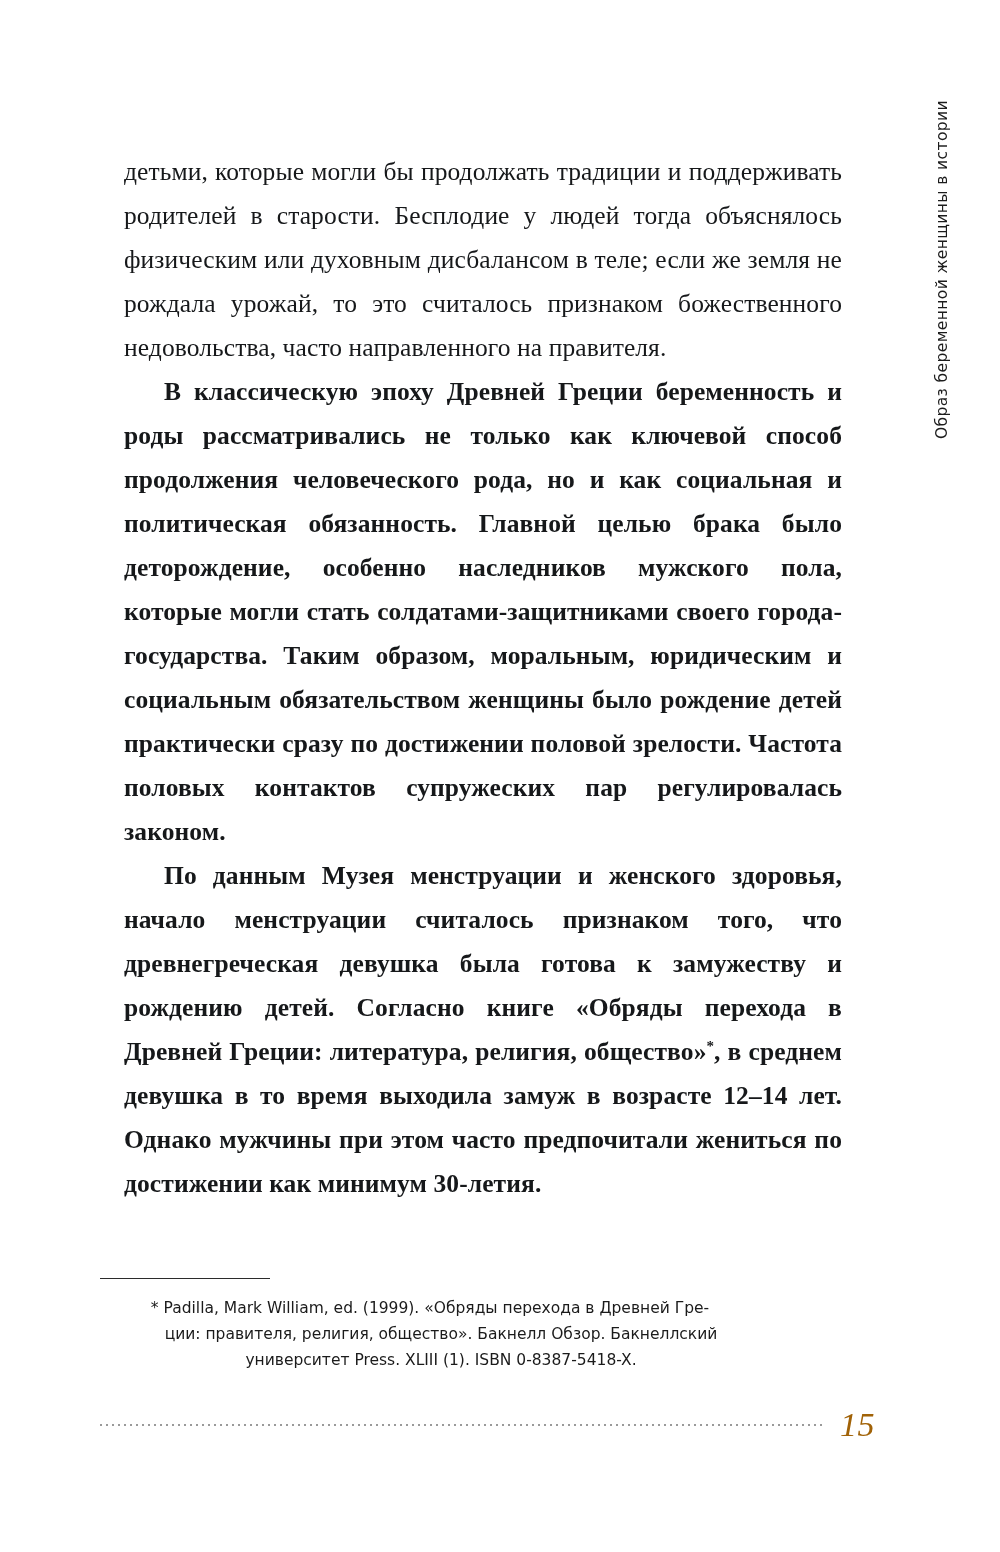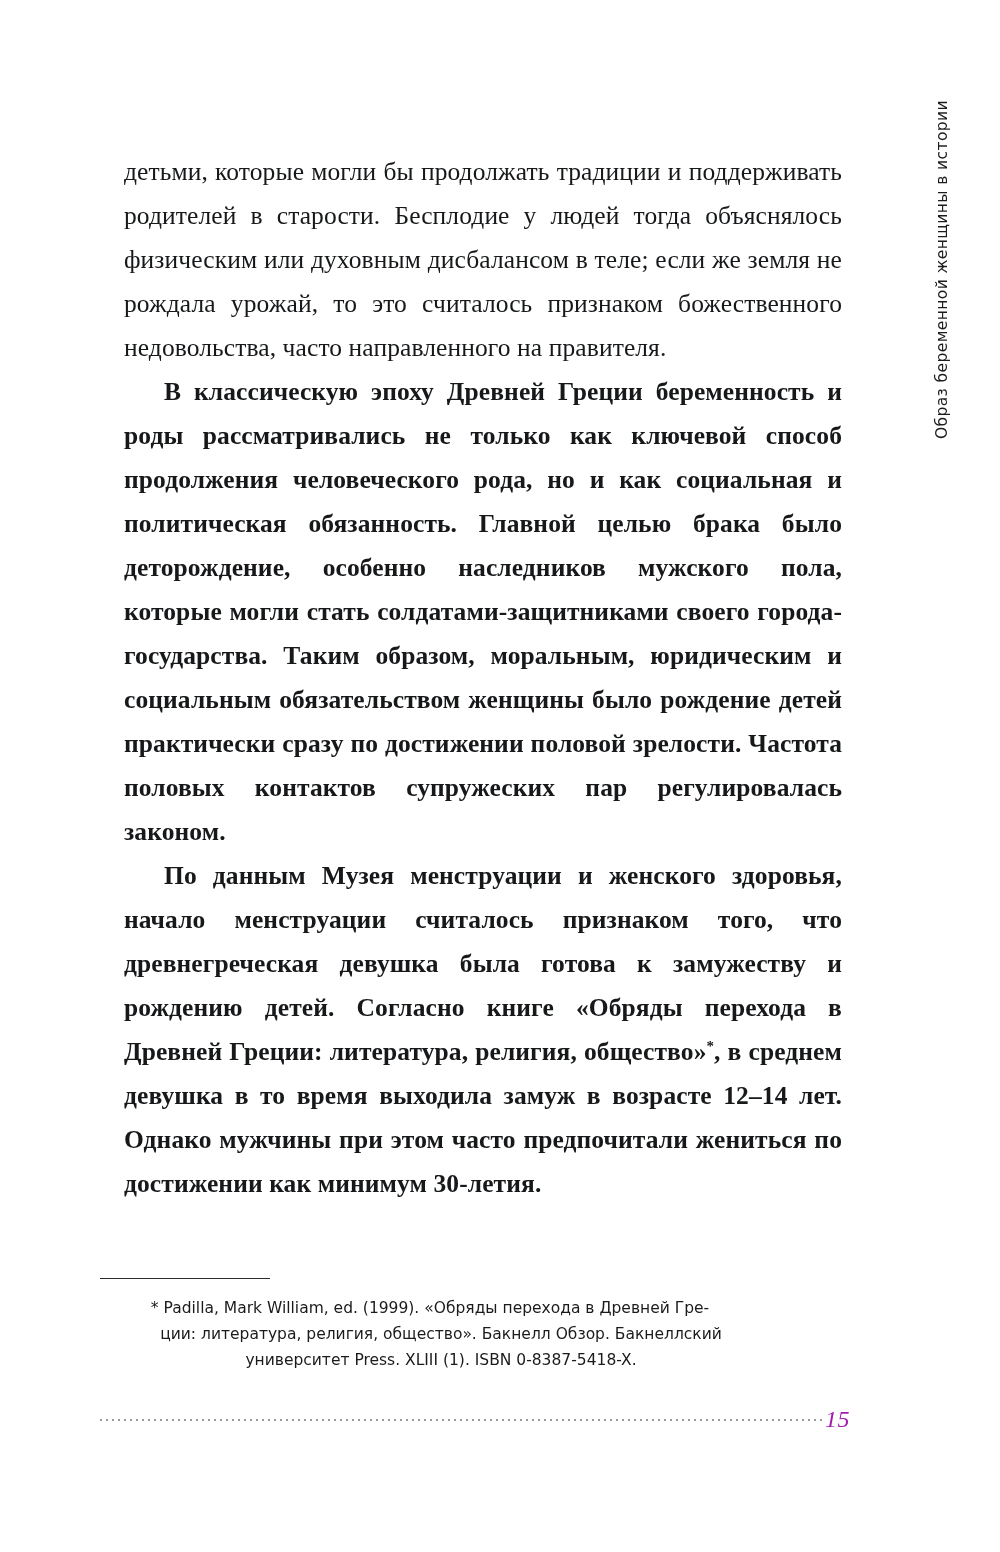--- a/index.html
+++ b/index.html
@@ -111,25 +111,25 @@
     display: flex;
     align-items: center;
   }
   .dots {
     flex: 0 0 725px;
     height: 2px;
     background-image: repeating-linear-gradient(to right, #9a9a9a 0px, #9a9a9a 2px, rgba(0,0,0,0) 2px, rgba(0,0,0,0) 6px);
   }
   .folio {
     flex: 1;
-    text-align: left;
+    text-align: center;
     font-family: "Liberation Serif", serif;
     font-style: italic;
-    font-size: 24px;
-    color: #a21caf;
+    font-size: 34px;
+    color: #a16207;
     padding-right: 10px;
     letter-spacing: 0.5px;
   }
 </style>
 </head>
 <body>
 
 <div class="page">
 
   <div class="running-head">
@@ -143,21 +143,21 @@
     <p class="body-par indent">В классическую эпоху Древней Греции беременность и роды рассматривались не только как ключевой способ продолжения человеческого рода, но и как социальная и политическая обязанность. Главной целью брака было деторождение, особенно наследников мужского пола, которые могли стать солдатами-защитниками своего города-государства. Таким образом, моральным, юридическим и социальным обязательством женщины было рождение детей практически сразу по достижении половой зрелости. Частота половых контактов супружеских пар регулировалась законом.</p>
 
     <p class="body-par indent"><span>По данным Музея менструации и женского здоровья, начало менструации считалось признаком того, что древнегреческая девушка была готова к замужеству и рождению детей. Согласно книге «Обряды перехода в Древней Греции: литература, религия, общество»</span><sup class="fn-marker">*</sup><span>, в среднем девушка в то время выходила замуж в возрасте 12–14 лет. Однако мужчины при этом часто предпочитали жениться по достижении как минимум 30-летия.</span></p>
 
   </div>
 
   <div class="footnote-rule"></div>
 
   <div class="footnote">
     <div class="fn-line">* Padilla, Mark William, ed. (1999). «Обряды перехода в Древней Гре-</div>
-    <div class="fn-line fn-hang">ции: литература, религия, общество». Бакнелл Обзор. Бакнеллский</div>
+    <div class="fn-line fn-hang">ции: правителя, религия, общество». Бакнелл Обзор. Бакнеллский</div>
     <div class="fn-line fn-hang">университет Press. XLIII (1). ISBN 0-8387-5418-X.</div>
   </div>
 
   <div class="footer">
     <div class="dots"></div>
     <div class="folio">15</div>
   </div>
 
 </div>
 

